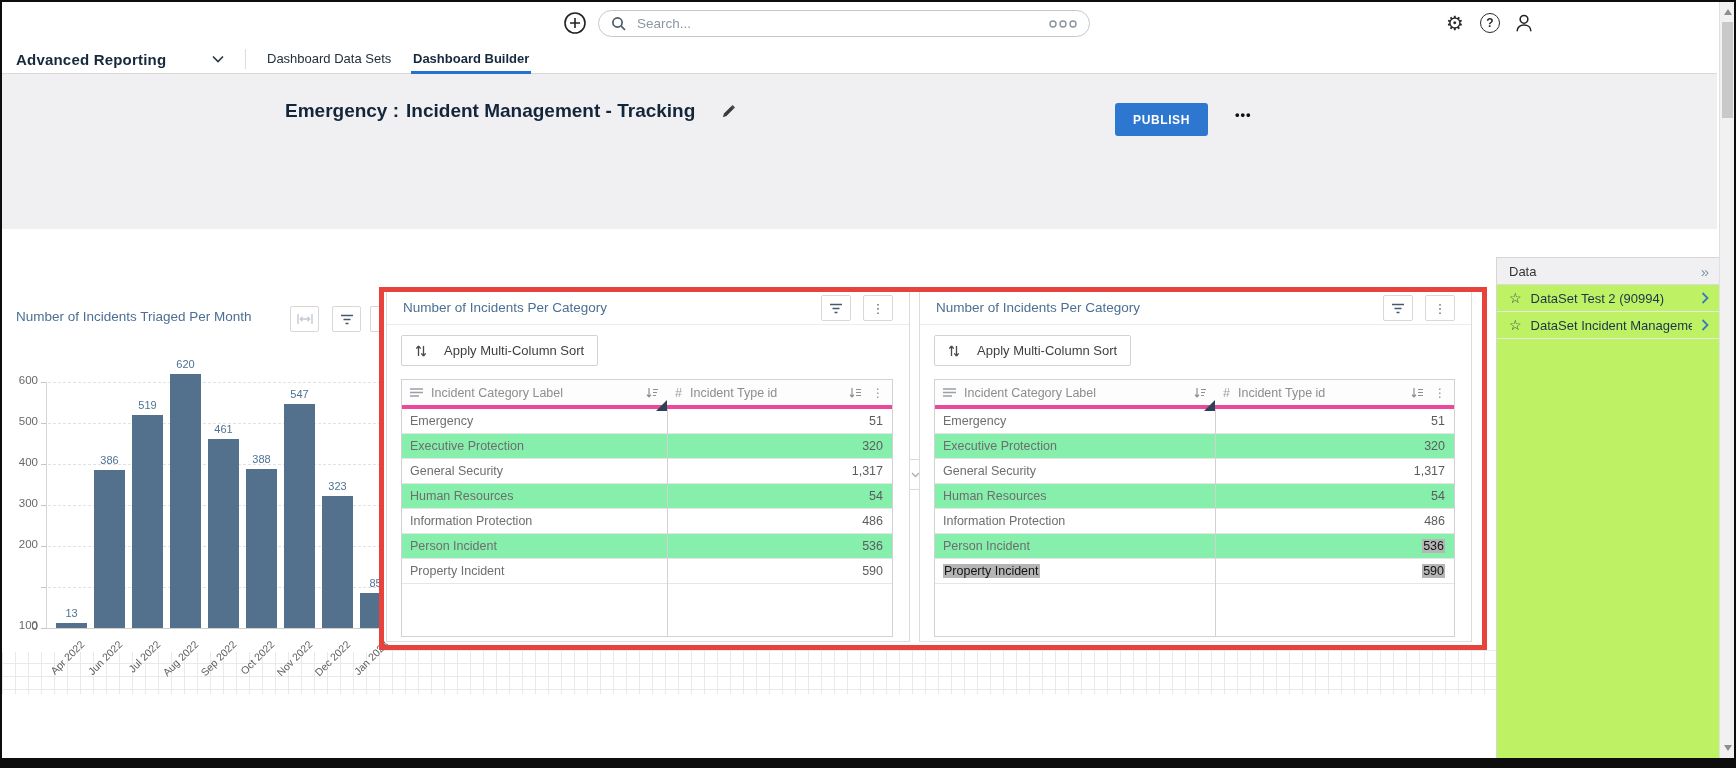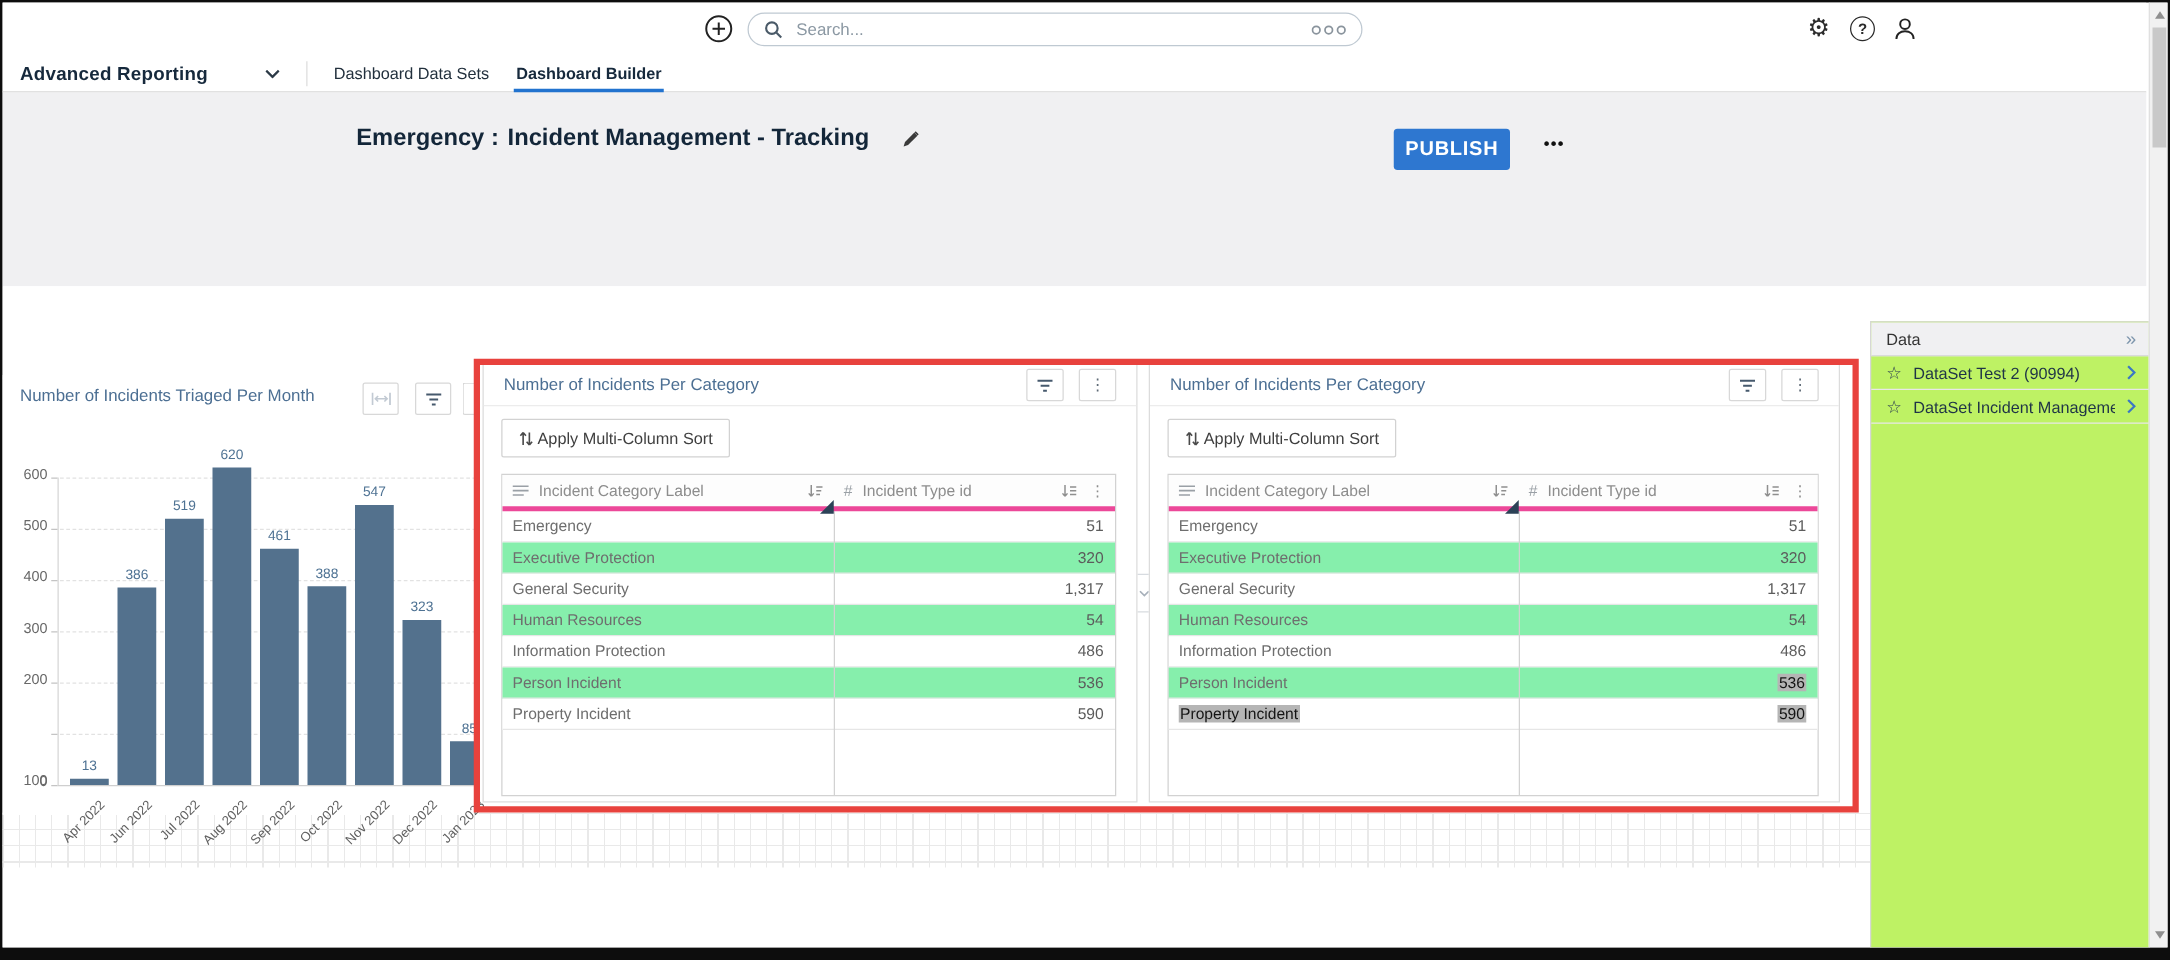--- a/index.html
+++ b/index.html
@@ -25,21 +25,21 @@
   .tab{position:absolute;top:0;height:30px;line-height:29px;font-size:13px;color:#22303d;cursor:pointer;padding:0 2px;}
   .tab1{left:263px;}
   .tab2{left:409px;font-weight:bold;color:#16293c;}
   .tab2::after{content:"";position:absolute;left:0;right:0;bottom:0;height:3px;background:#2273cf;}
   
   .pagehead{position:absolute;left:0;top:72px;width:1715px;height:155px;background:#f0f0f2;}
   .titlewrap{position:absolute;left:283px;top:26px;display:flex;align-items:center;}
   .titlewrap .t1{font-size:19px;font-weight:bold;color:#132639;}
   .titlewrap .t2{font-size:19px;font-weight:bold;color:#132639;margin-left:7px;}
   .editpencil{margin-left:26px;cursor:pointer;display:flex;}
-  .publish{position:absolute;left:1113px;top:29px;width:93px;height:33px;background:#2e77d0;color:#fff;border:none;border-radius:3px;font-size:16px;font-weight:bold;letter-spacing:.6px;cursor:pointer;}
+  .publish{position:absolute;left:1113px;top:29px;width:93px;height:33px;background:#2e77d0;color:#fff;border:none;border-radius:3px;font-size:12px;font-weight:bold;letter-spacing:.6px;cursor:pointer;}
   .menudots{position:absolute;left:1233px;top:33px;font-size:13px;font-weight:bold;color:#111;letter-spacing:1px;cursor:pointer;}
   
   .toolbar{position:absolute;left:535px;top:230px;display:flex;gap:6px;}
   .tbtn{height:31px;border:1px solid #d7dbe0;border-radius:3px;background:#fff;display:flex;align-items:center;justify-content:center;gap:7px;padding:0 8px;cursor:pointer;font-size:12.5px;color:#38404a;}
   .tbtn .tg{font-size:15px;font-weight:bold;color:#3f5166;font-family:"Liberation Serif","DejaVu Serif",serif;}
   .chev{margin-left:2px;}
   
   .canvas{position:absolute;left:0;top:227px;width:1717px;height:529px;background:#fff;}
   .gridstrip{position:absolute;left:0;top:421px;width:1494px;height:44px;
     background-image:repeating-linear-gradient(to right,#e9e9e9 0 1px,transparent 1px 13px),
@@ -67,21 +67,21 @@
   .redrect{position:absolute;left:377px;top:58px;width:1108px;height:363px;border:5px solid #e8423d;z-index:40;pointer-events:none;}
   
   .tcard{position:absolute;top:61px;height:352px;background:#fff;border:1px solid #dcdcdc;z-index:10;}
   .tc1{left:384px;width:524px;--col1:265px;}
   .tc2{left:917px;width:553px;--col1:280px;}
   .tcard .ttitle{position:absolute;left:16px;top:0;height:33px;line-height:33px;font-size:13.5px;color:#4c6f93;}
   .tcard .thead-line{position:absolute;left:0;right:0;top:33px;border-top:1px solid #ececec;}
   .hbtn{position:absolute;top:4px;width:30px;height:26px;border:1px solid #d8d8d8;border-radius:2px;background:#fff;display:flex;align-items:center;justify-content:center;cursor:pointer;}
   .hb-filter{right:58px;}
   .hb-kebab{right:16px;color:#5f6b77;font-size:13px;}
-  .sortbtn{position:absolute;left:14px;top:44px;height:31px;border:1px solid #d2d2d2;border-radius:2px;background:#fff;display:flex;align-items:center;gap:3px;padding:0 13px;font-size:13px;color:#3f3f3f;cursor:pointer;}
+  .sortbtn{position:absolute;left:14px;top:44px;height:31px;border:1px solid #d2d2d2;border-radius:2px;background:#fff;display:flex;align-items:center;gap:17px;padding:0 13px;font-size:13px;color:#3f3f3f;cursor:pointer;}
   .dtable{position:absolute;left:14px;right:16px;top:88px;bottom:4px;border:1px solid #d2d2d2;}
   .coldiv{position:absolute;left:var(--col1);top:0;bottom:0;width:1px;background:#d2d2d2;}
   .thead{display:flex;height:29px;border-bottom:4px solid #ec4899;background:#fdfdfd;position:relative;}
   .th{display:flex;align-items:center;gap:8px;padding:0 8px;font-size:12.5px;color:#8d8d8d;cursor:pointer;position:relative;}
   .th1{width:var(--col1);}
   .th2{flex:1;}
   .th .grow{flex:1;}
   .corner-tri{position:absolute;right:0px;bottom:-6px;width:0;height:0;border-left:11px solid transparent;border-bottom:11px solid #2c4257;z-index:5;}
   .th-kebab{color:#8d8d8d;font-size:12px;margin-left:2px;}
   .hash{color:#9aa0a6;font-size:12.5px;}

